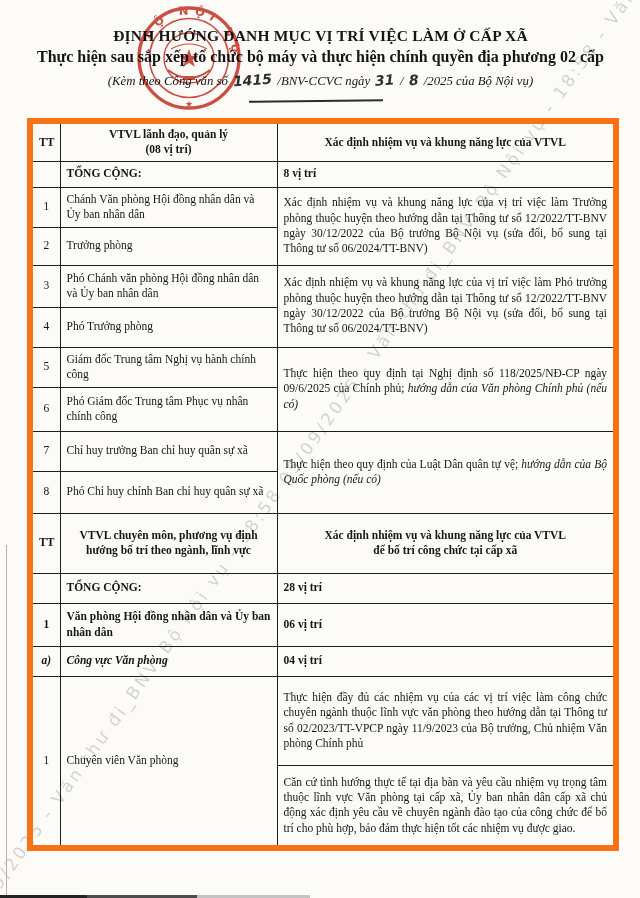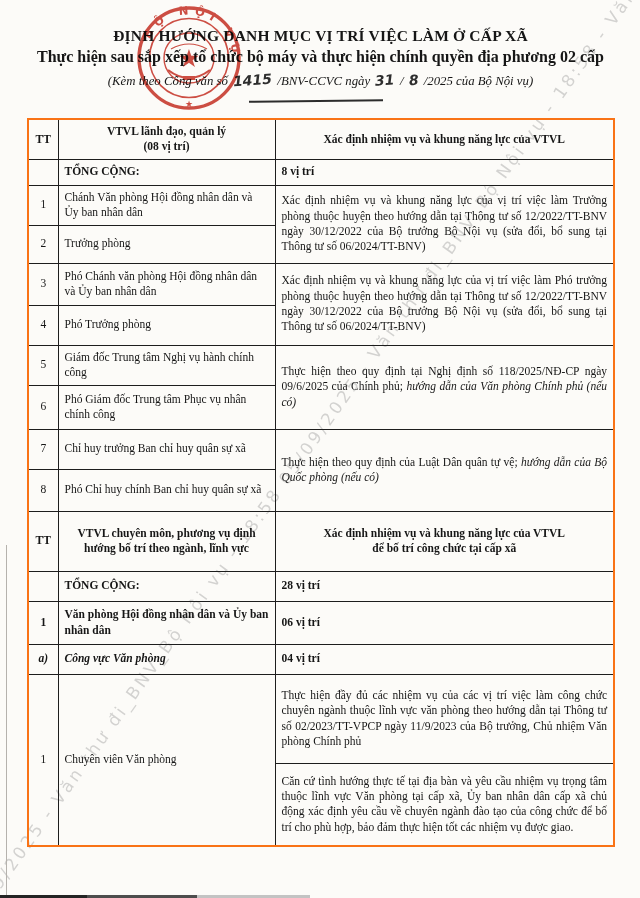--- a/index.html
+++ b/index.html
@@ -34,21 +34,21 @@
   
   table.doc{
     position:absolute;left:27px;top:118px;width:586px;
     border-collapse:collapse;table-layout:fixed;
   }
   table.doc td{
     border:1px solid #1d1d1d;padding:2px 6px;
     font-size:11.5px;line-height:1.33;vertical-align:middle;
     overflow:hidden;
   }
-  table.doc{border:2px solid #f97316;}
+  table.doc{border:6px solid #f97316;}
   td.tt{text-align:center;padding:2px 1px;}
   td.desc{text-align:justify;}
   .b{font-weight:bold;}
   .bi{font-weight:bold;font-style:italic;}
   .it{font-style:italic;}
   td.hdr{font-weight:bold;text-align:center;font-size:11.8px;line-height:1.3;}
   td.totlabel{font-weight:bold;text-align:left;font-size:12.2px;}
   td.totval{font-weight:bold;text-align:left;font-size:11.8px;}
   
   tr.h40{height:40px;} tr.h26{height:26px;} tr.h38{height:38px;}

